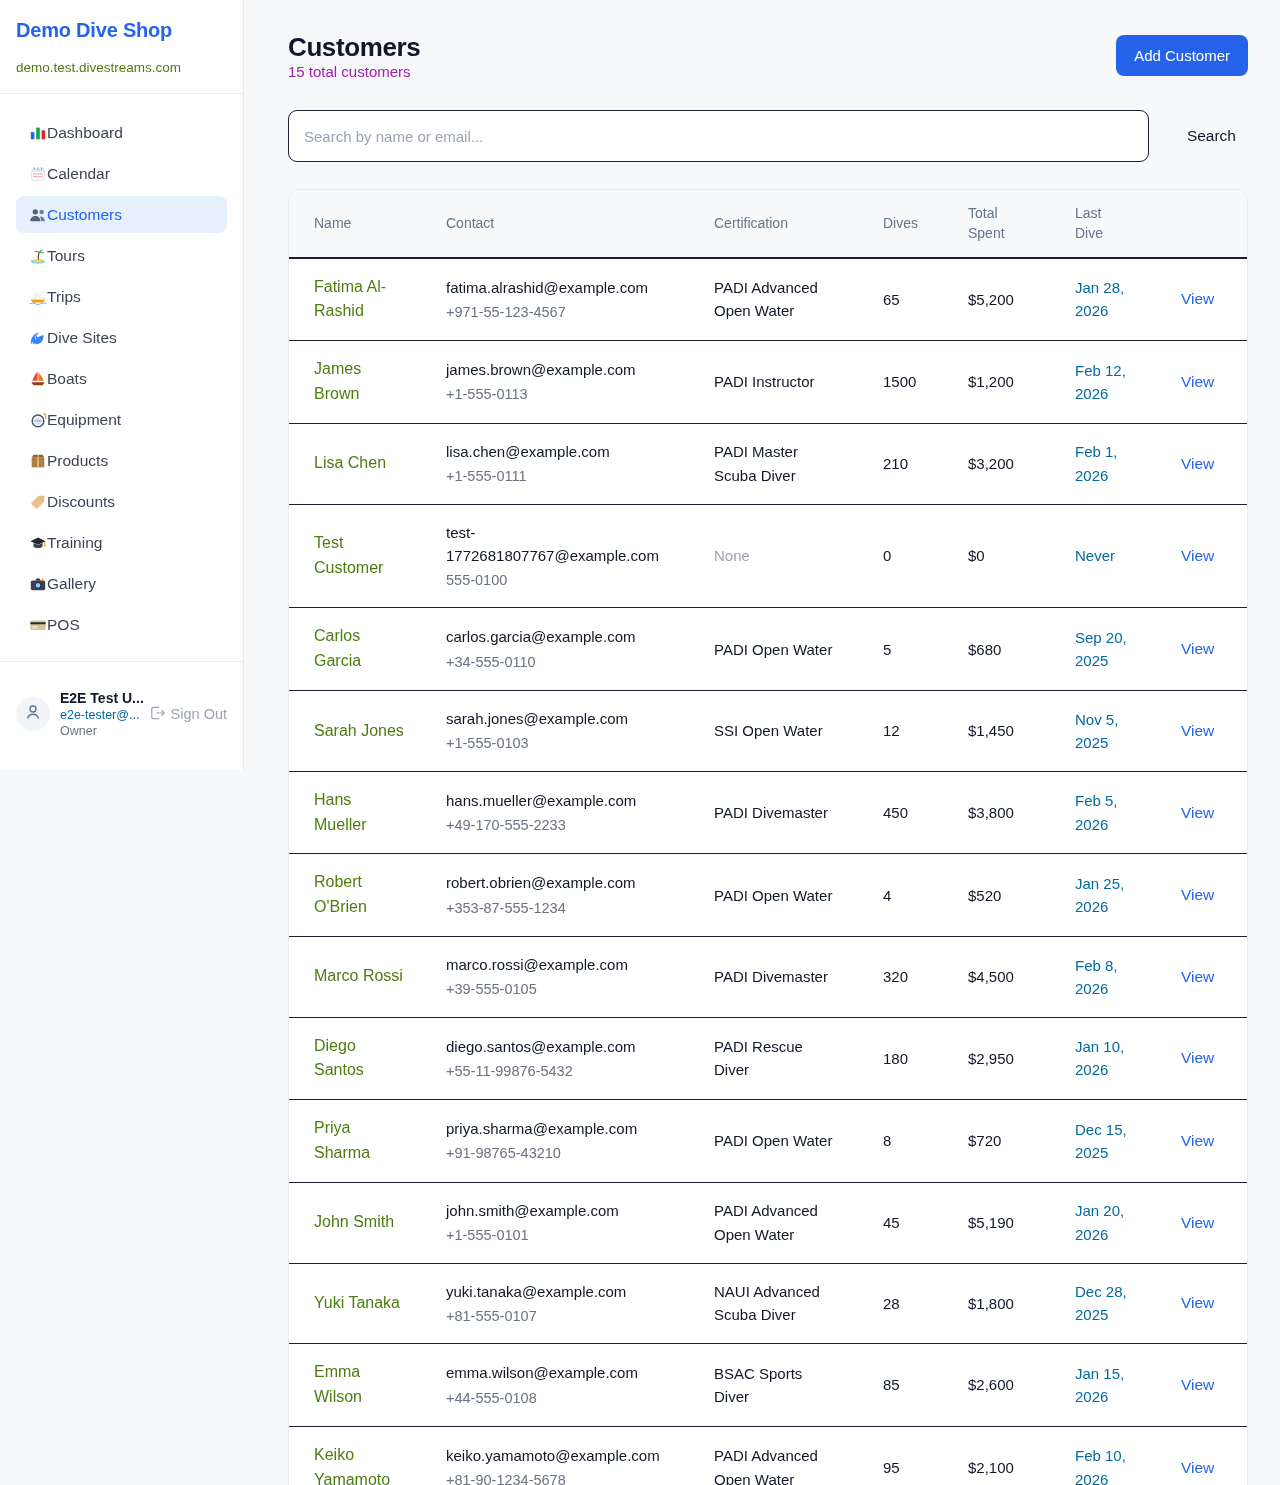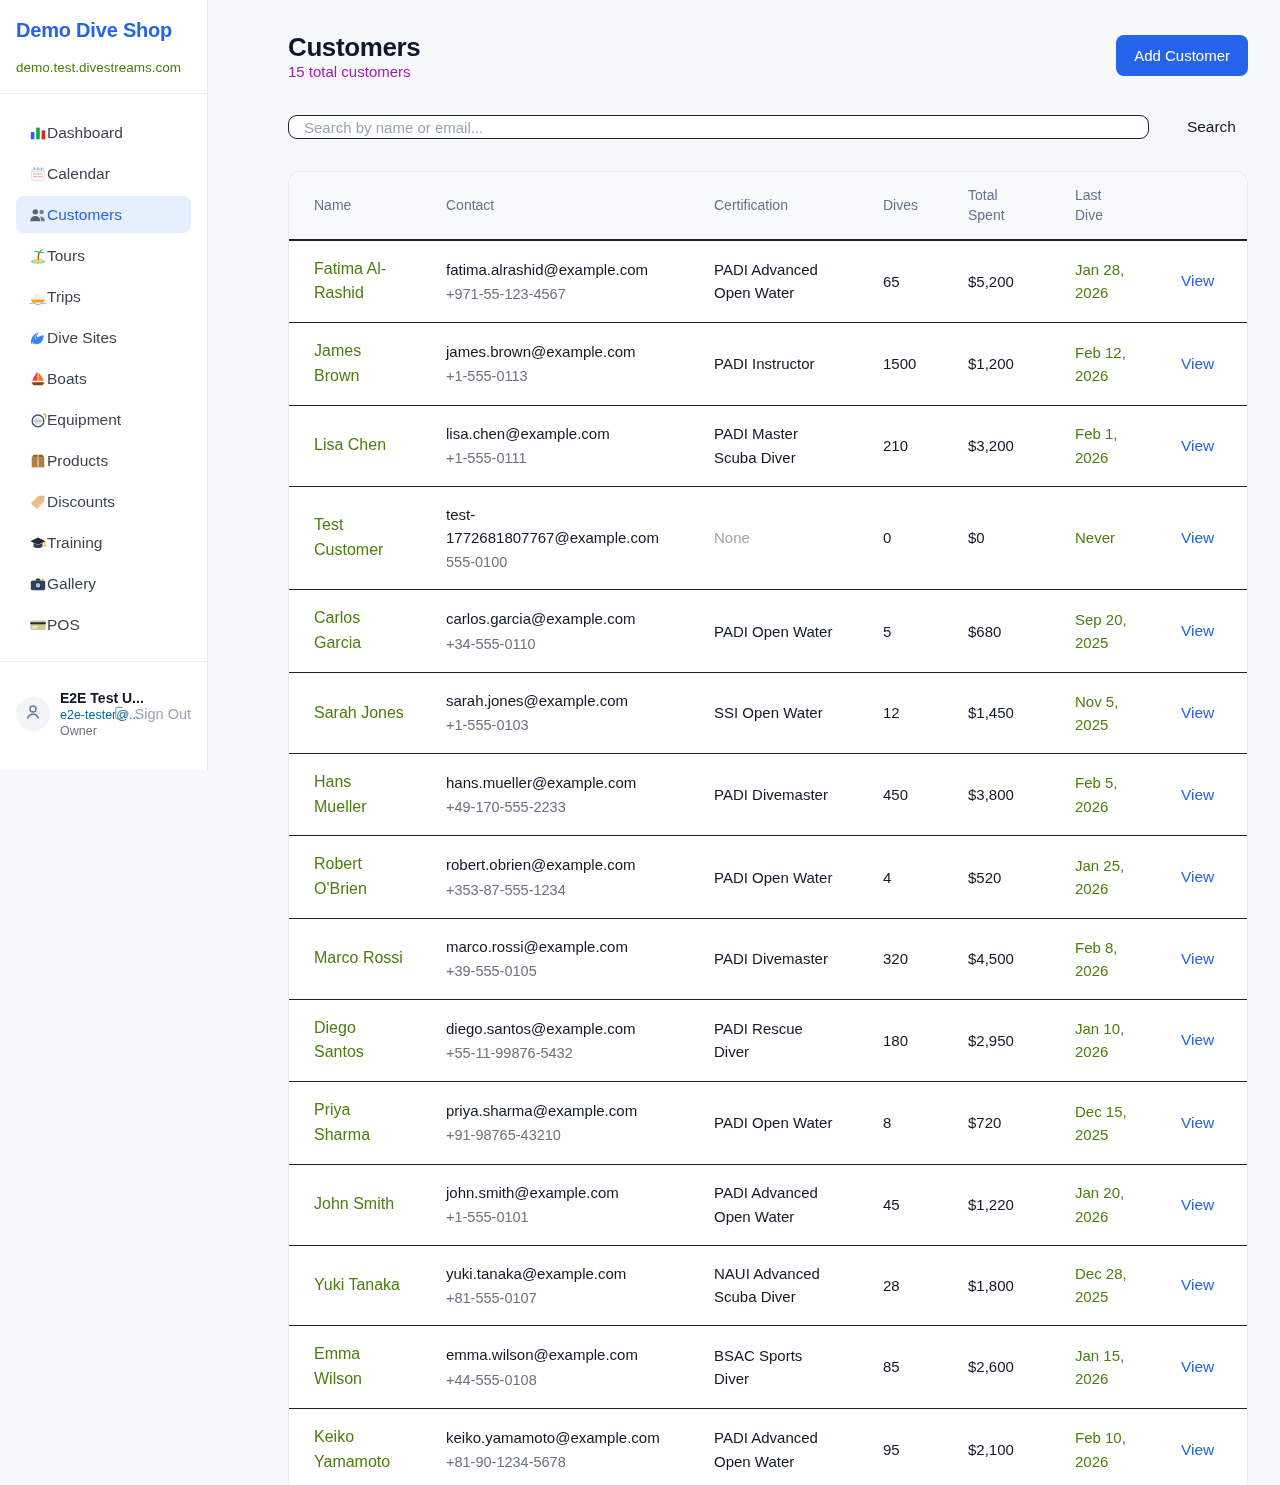--- a/index.html
+++ b/index.html
@@ -8,21 +8,21 @@
     min-height: 1485px;
     background: #f7f8fa;
     font-family: "Liberation Sans", sans-serif;
     color: #111827;
     overflow: hidden;
     position: relative;
   }
   
   .sidebar {
     position: absolute; left: 0; top: 0;
-    width: 208px;
+    width: 244px;
     background: #ffffff;
     border-right: 1px solid #e8eaee;
     padding-bottom: 4px;
   }
   .sidebar-header { padding: 19px 16px 18px 16px; border-bottom: 1px solid #eceef2; }
   .shop-title { color: #2563eb; font-size: 20px; font-weight: bold; letter-spacing: -0.2px; }
   .shop-domain { color: #4d7c0f; font-size: 13.5px; margin-top: 18px; }
   .nav { padding: 20px 16px 14px 16px; }
   .nav-item {
     display: flex; align-items: center; 
@@ -61,21 +61,21 @@
   .page-title { font-size: 26px; font-weight: bold; color: #0f172a; letter-spacing: -0.4px; }
   .page-subtitle { font-size: 15px; color: #a21caf; }
   .add-btn {
     background: #2563eb; color: #ffffff;
     font-size: 15px; font-weight: 500; font-family: inherit;
     border: none; border-radius: 8px;
     padding: 12px 18px; cursor: pointer; margin-top: 3px;
   }
   .search-row { display: flex; align-items: center; margin-top: 30px; }
   .search-input {
-    flex: 1; height: 24px;
+    flex: 1; height: 52px;
     border: 1px solid #1a2230; border-radius: 9px;
     padding: 11px 15px; font-size: 15px; font-family: inherit;
     color: #111827; background: #fff; outline: none;
   }
   .search-input::placeholder { color: #9aa3b2; }
   .search-btn {
     background: none; border: none; cursor: pointer;
     font-size: 15.5px; color: #0f172a; font-family: inherit;
     margin-left: 26px; padding: 8px 12px;
   }
@@ -103,21 +103,21 @@
     border-bottom: 1px solid #1a202e;
     font-size: 15px; color: #111827;
     line-height: 1.55;
   }
   tbody tr:last-child td { border-bottom: none; }
   .name-link { color: #4d7c0f; font-size: 16px; font-weight: 500; text-decoration: none; white-space: pre-line; cursor: pointer; }
   .cell-email { color: #111827; white-space: pre-line; }
   .cell-phone { color: #6b7280; font-size: 14.5px; margin-top: 2px; }
   .cell-cert { white-space: pre-line; }
   .cell-cert.none { color: #9ca3af; }
-  .cell-date { color: #4d7c0f; white-space: pre-line; }
+  .cell-date { color: #0369a1; white-space: pre-line; }
   .view-link { color: #2563eb; font-size: 15.5px; text-decoration: none; cursor: pointer; }
 </style>
 </head>
 <body>
 
 <aside class="sidebar">
   <div class="sidebar-header">
     <div class="shop-title">Demo Dive Shop</div>
     <div class="shop-domain">demo.test.divestreams.com</div>
   </div>
@@ -480,21 +480,21 @@
           </tr>
           <tr>
             <td><a class="name-link">John Smith</a></td>
             <td>
               <div class="cell-email">john.smith@example.com</div>
               <div class="cell-phone">+1-555-0101</div>
             </td>
             <td><span class="cell-cert">PADI Advanced
 Open Water</span></td>
             <td>45</td>
-            <td>$1,220</td>
+            <td>$5,190</td>
             <td><span class="cell-date">Jan 20,
 2026</span></td>
             <td><a class="view-link">View</a></td>
           </tr>
           <tr>
             <td><a class="name-link">Yuki Tanaka</a></td>
             <td>
               <div class="cell-email">yuki.tanaka@example.com</div>
               <div class="cell-phone">+81-555-0107</div>
             </td>

